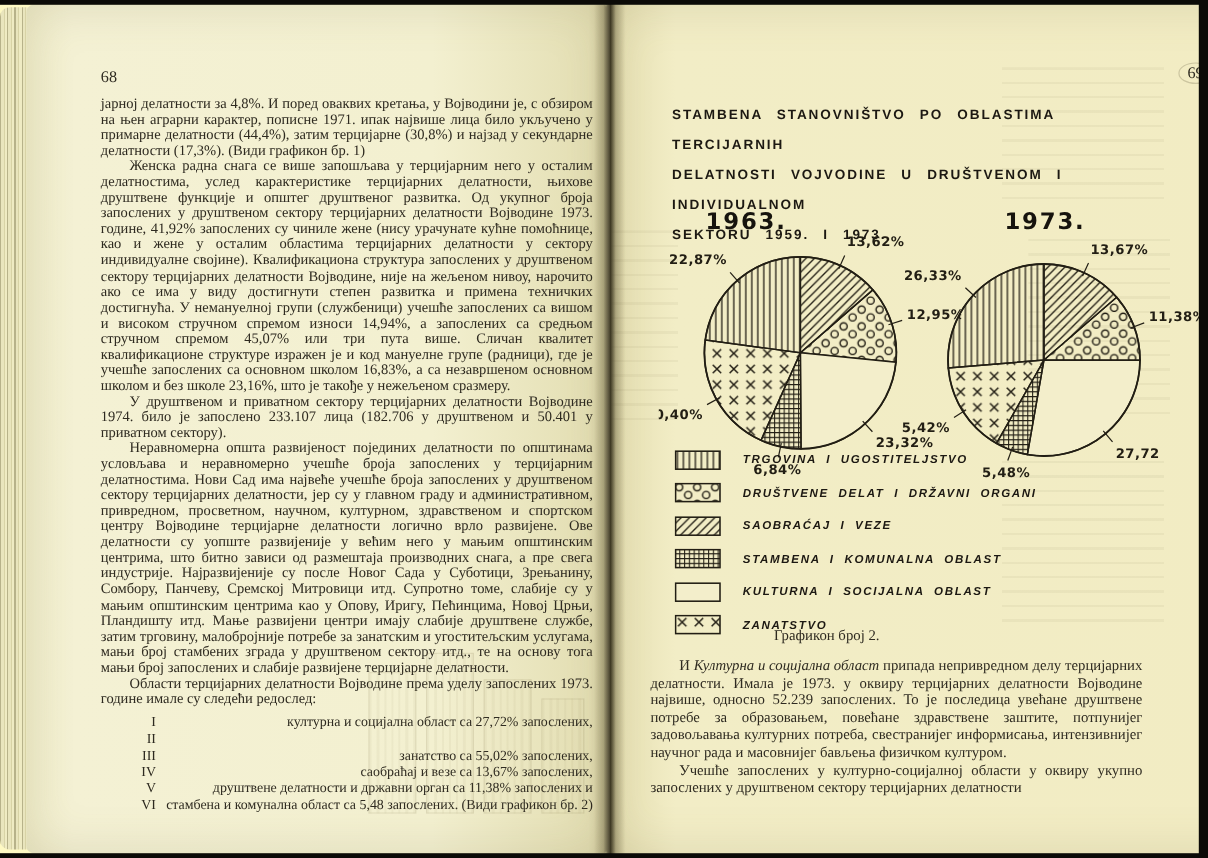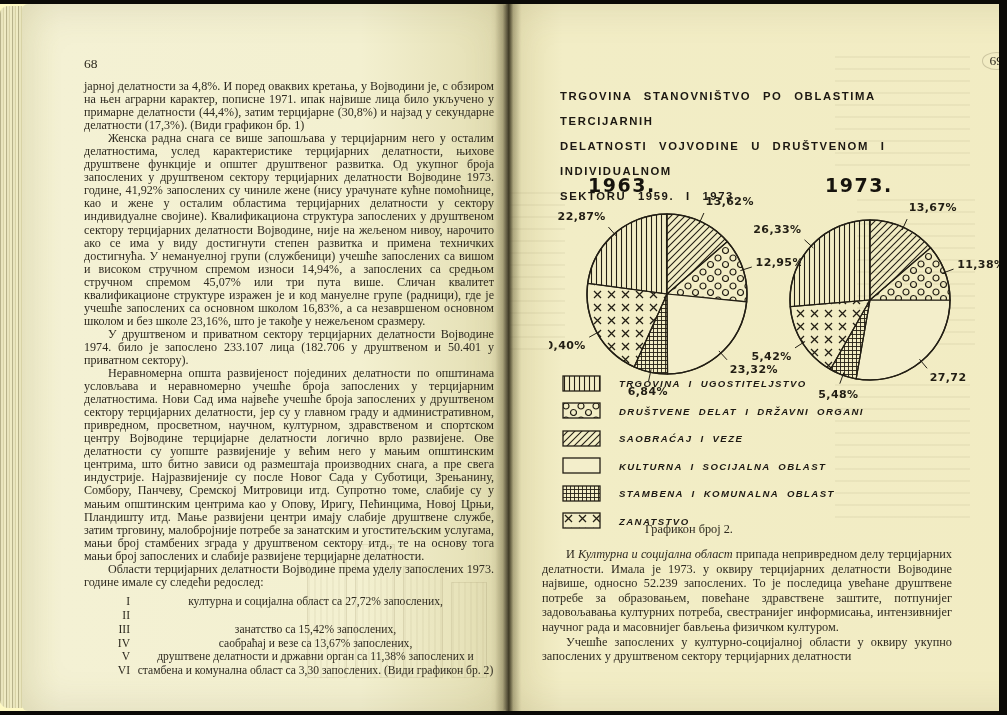--- a/index.html
+++ b/index.html
@@ -27,21 +27,21 @@
   .textcol{position:absolute;color:#2e2a20;text-align:justify;}
   .textcol .p{margin:0;font-size:12.1px;line-height:13.05px;}
   .textcol .p.ind{text-indent:24px;}
   .textcol.rp .p{font-size:12.3px;line-height:14.6px;}
   #left-text{left:62px;top:76px;width:410px;}
   #right-text{left:37px;top:543px;width:410px;}
 
   .list{margin-top:6px;font-size:11.6px;line-height:13.9px;}
   .list .li{display:flex;}
   .list .num{width:46px;text-align:right;padding-right:7px;flex:0 0 auto;}
-  .list .txt{flex:1;text-align:center;}
+  .list .txt{flex:1;text-align:right;}
 
   .title{position:absolute;left:55px;top:80px;width:420px;color:#1c1812;
     font-family:"Liberation Sans", sans-serif;font-weight:bold;font-size:11.3px;
     letter-spacing:1.6px;word-spacing:7px;line-height:25px;}
   .pie-title{position:absolute;color:#16130d;font-family:"DejaVu Sans", sans-serif;
     font-weight:bold;font-size:19px;letter-spacing:1.5px;}
   .fig{position:absolute;}
   .legend{position:absolute;left:57px;top:366px;width:380px;font-style:italic;}
   .legend .row{display:flex;align-items:center;height:27.5px;}
   .legend .lab{margin-left:17px;color:#1c1812;font-family:"Liberation Sans", sans-serif;
@@ -76,59 +76,59 @@
         <div class="list">
           <div class="li">
             <span class="num">I</span>
             <span class="txt">културна и социјална област са 27,72% запослених,</span>
           </div>
           <div class="li">
             <span class="num">II</span>
           </div>
           <div class="li">
             <span class="num">III</span>
-            <span class="txt">занатство са 15,42% запослених,</span>
+            <span class="txt">занатство са 55,02% запослених,</span>
           </div>
           <div class="li">
             <span class="num">IV</span>
             <span class="txt">саобраћај и везе са 13,67% запослених,</span>
           </div>
           <div class="li">
             <span class="num">V</span>
             <span class="txt">друштвене делатности и државни орган са 11,38% запослених и</span>
           </div>
           <div class="li">
             <span class="num">VI</span>
-            <span class="txt">стамбена и комунална област са 3,30 запослених. (Види графикон бр. 2)</span>
+            <span class="txt">стамбена и комунална област са 5,48 запослених. (Види графикон бр. 2)</span>
           </div>
         </div>
       </div>
 
     <div class="gbar" style="left:285px;top:556px;width:38px;height:116px"></div>
     <div class="gbar" style="left:333px;top:540px;width:38px;height:132px"></div>
     <div class="gbar" style="left:381px;top:562px;width:38px;height:110px"></div>
     <div class="gbar" style="left:429px;top:578px;width:34px;height:94px"></div>
   </div>
 
   <div class="page right">
     <div class="ghost" style="left:330px;top:52px;width:135px;height:110px"></div>
     <div class="ghost" style="left:352px;top:195px;width:118px;height:150px"></div>
     <div class="ghost" style="left:2px;top:188px;width:58px;height:160px"></div>
     <div class="ghost" style="left:330px;top:380px;width:135px;height:140px"></div>
 
     <div class="pagenum r">69</div>
 
     <div class="title">
-      <div>TRGOVINA STANOVNIŠTVO PO OBLASTIMA TERCIJARNIH</div>
+      <div>STAMBENA STANOVNIŠTVO PO OBLASTIMA TERCIJARNIH</div>
       <div>DELATNOSTI VOJVODINE U DRUŠTVENOM I INDIVIDUALNOM</div>
       <div>SEKTORU 1959. I 1973.</div>
     </div>
 
     <div class="pie-title" style="left:83px;top:170px">1963.</div>
-    <div class="pie-title" style="left:320px;top:170px">1973.</div>
+    <div class="pie-title" style="left:332px;top:170px">1973.</div>
 
     <div class="fig" id="fig-1963" style="left:44px;top:180px"><svg width="252" height="228" viewBox="0 0 252 228">
           <defs>
             <pattern id="pavert" width="5" height="5" patternUnits="userSpaceOnUse">
               <path d="M2.5 0 V5" stroke="#221e14" stroke-width="1.1"></path>
             </pattern>
             <pattern id="padiag" width="7" height="7" patternUnits="userSpaceOnUse">
               <path d="M-1 1 l2 -2 M0 7 L7 0 M6 8 l2 -2" stroke="#221e14" stroke-width="1.1"></path>
             </pattern>
             <pattern id="pacirc" width="15" height="14" patternUnits="userSpaceOnUse">
@@ -271,64 +271,64 @@
                 <path d="M3 3 L10 10 M10 3 L3 10" stroke="#221e14" stroke-width="1.3"></path>
               </pattern>
             </defs>
             <rect x="1" y="1" width="37" height="15" fill="url(#lg1diag)" stroke="#221e14" stroke-width="1.3"></rect>
           </svg>
           <span class="lab">SAOBRAĆAJ I VEZE</span>
         </div>
         <div class="row">
           <svg width="40" height="18" viewBox="0 0 40 18">
             <defs>
+              <pattern id="lg4vert" width="5" height="5" patternUnits="userSpaceOnUse">
+                <path d="M2.5 0 V5" stroke="#221e14" stroke-width="1.1"></path>
+              </pattern>
+              <pattern id="lg4diag" width="7" height="7" patternUnits="userSpaceOnUse">
+                <path d="M-1 1 l2 -2 M0 7 L7 0 M6 8 l2 -2" stroke="#221e14" stroke-width="1.1"></path>
+              </pattern>
+              <pattern id="lg4circ" width="15" height="14" patternUnits="userSpaceOnUse">
+                <circle cx="4" cy="4" r="3" fill="none" stroke="#221e14" stroke-width="1.2"></circle>
+                <circle cx="11.5" cy="10.5" r="3" fill="none" stroke="#221e14" stroke-width="1.2"></circle>
+              </pattern>
+              <pattern id="lg4grid" width="4" height="4" patternUnits="userSpaceOnUse">
+                <path d="M0 0.5 H4 M0.5 0 V4" stroke="#221e14" stroke-width="0.9"></path>
+              </pattern>
+              <pattern id="lg4xm" width="14" height="13" patternUnits="userSpaceOnUse">
+                <path d="M3 3 L10 10 M10 3 L3 10" stroke="#221e14" stroke-width="1.3"></path>
+              </pattern>
+            </defs>
+            <rect x="1" y="1" width="37" height="15" fill="url(#lg4grid)" stroke="#221e14" stroke-width="1.3"></rect>
+          </svg>
+          <span class="lab">STAMBENA I KOMUNALNA OBLAST</span>
+        </div>
+        <div class="row">
+          <svg width="40" height="18" viewBox="0 0 40 18">
+            <defs>
               <pattern id="lg3vert" width="5" height="5" patternUnits="userSpaceOnUse">
                 <path d="M2.5 0 V5" stroke="#221e14" stroke-width="1.1"></path>
               </pattern>
               <pattern id="lg3diag" width="7" height="7" patternUnits="userSpaceOnUse">
                 <path d="M-1 1 l2 -2 M0 7 L7 0 M6 8 l2 -2" stroke="#221e14" stroke-width="1.1"></path>
               </pattern>
               <pattern id="lg3circ" width="15" height="14" patternUnits="userSpaceOnUse">
                 <circle cx="4" cy="4" r="3" fill="none" stroke="#221e14" stroke-width="1.2"></circle>
                 <circle cx="11.5" cy="10.5" r="3" fill="none" stroke="#221e14" stroke-width="1.2"></circle>
               </pattern>
               <pattern id="lg3grid" width="4" height="4" patternUnits="userSpaceOnUse">
                 <path d="M0 0.5 H4 M0.5 0 V4" stroke="#221e14" stroke-width="0.9"></path>
               </pattern>
               <pattern id="lg3xm" width="14" height="13" patternUnits="userSpaceOnUse">
                 <path d="M3 3 L10 10 M10 3 L3 10" stroke="#221e14" stroke-width="1.3"></path>
               </pattern>
             </defs>
             <rect x="1" y="1" width="37" height="15" fill="#f3eecb" stroke="#221e14" stroke-width="1.3"></rect>
           </svg>
           <span class="lab">KULTURNA I SOCIJALNA OBLAST</span>
-        </div>
-        <div class="row">
-          <svg width="40" height="18" viewBox="0 0 40 18">
-            <defs>
-              <pattern id="lg4vert" width="5" height="5" patternUnits="userSpaceOnUse">
-                <path d="M2.5 0 V5" stroke="#221e14" stroke-width="1.1"></path>
-              </pattern>
-              <pattern id="lg4diag" width="7" height="7" patternUnits="userSpaceOnUse">
-                <path d="M-1 1 l2 -2 M0 7 L7 0 M6 8 l2 -2" stroke="#221e14" stroke-width="1.1"></path>
-              </pattern>
-              <pattern id="lg4circ" width="15" height="14" patternUnits="userSpaceOnUse">
-                <circle cx="4" cy="4" r="3" fill="none" stroke="#221e14" stroke-width="1.2"></circle>
-                <circle cx="11.5" cy="10.5" r="3" fill="none" stroke="#221e14" stroke-width="1.2"></circle>
-              </pattern>
-              <pattern id="lg4grid" width="4" height="4" patternUnits="userSpaceOnUse">
-                <path d="M0 0.5 H4 M0.5 0 V4" stroke="#221e14" stroke-width="0.9"></path>
-              </pattern>
-              <pattern id="lg4xm" width="14" height="13" patternUnits="userSpaceOnUse">
-                <path d="M3 3 L10 10 M10 3 L3 10" stroke="#221e14" stroke-width="1.3"></path>
-              </pattern>
-            </defs>
-            <rect x="1" y="1" width="37" height="15" fill="url(#lg4grid)" stroke="#221e14" stroke-width="1.3"></rect>
-          </svg>
-          <span class="lab">STAMBENA I KOMUNALNA OBLAST</span>
         </div>
         <div class="row">
           <svg width="40" height="18" viewBox="0 0 40 18">
             <defs>
               <pattern id="lg5vert" width="5" height="5" patternUnits="userSpaceOnUse">
                 <path d="M2.5 0 V5" stroke="#221e14" stroke-width="1.1"></path>
               </pattern>
               <pattern id="lg5diag" width="7" height="7" patternUnits="userSpaceOnUse">
                 <path d="M-1 1 l2 -2 M0 7 L7 0 M6 8 l2 -2" stroke="#221e14" stroke-width="1.1"></path>
               </pattern>

